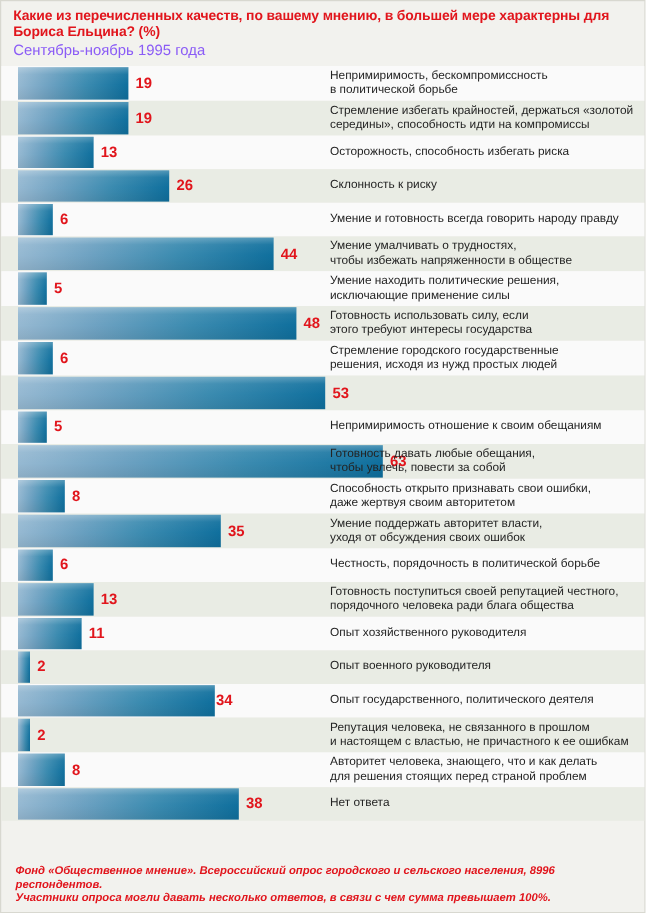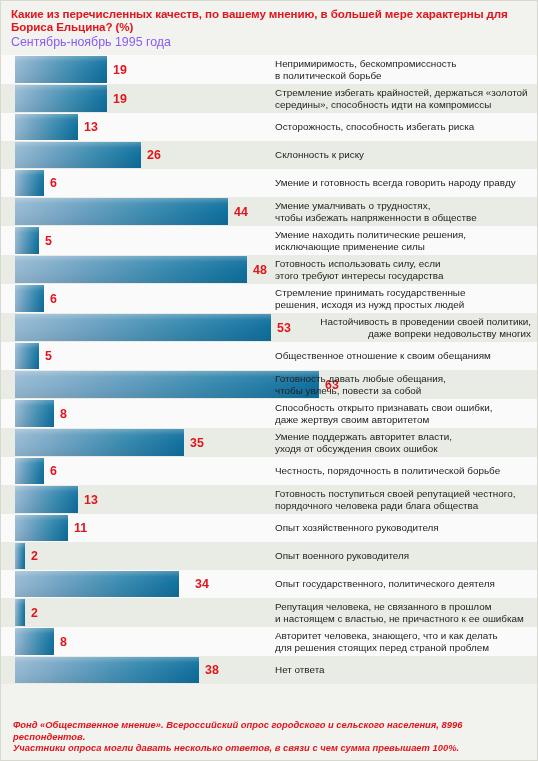--- a/index.html
+++ b/index.html
@@ -162,33 +162,31 @@
       </div>
       <div class="row band-b tall" style="height: 29px;">
         <div class="bar" style="width: 232px;"></div>
         <div class="value" style="left: 252px;">48</div>
         <div class="label">Готовность использовать силу, если
 этого требуют интересы государства</div>
       </div>
       <div class="row band-a tall" style="height: 29px;">
         <div class="bar" style="width: 29px;"></div>
         <div class="value" style="left: 49px;">6</div>
-        <div class="label">Стремление принимать государственные
+        <div class="label">Стремление городского государственные
 решения, исходя из нужд простых людей</div>
       </div>
       <div class="row band-b tall" style="height: 29px; text-align: right;">
         <div class="bar" style="width: 256px;"></div>
         <div class="value" style="left: 276px;">53</div>
-        <div class="label">Настойчивость в проведении своей политики,
-даже вопреки недовольству многих</div>
       </div>
       <div class="row band-a" style="height: 28px;">
         <div class="bar" style="width: 24px;"></div>
         <div class="value" style="left: 44px;">5</div>
-        <div class="label">Общественное отношение к своим обещаниям</div>
+        <div class="label">Непримиримость отношение к своим обещаниям</div>
       </div>
       <div class="row band-b tall" style="height: 29px;">
         <div class="bar" style="width: 304px;"></div>
         <div class="value" style="left: 324px;">63</div>
         <div class="label">Готовность давать любые обещания,
 чтобы увлечь, повести за собой</div>
       </div>
       <div class="row band-a tall" style="height: 29px;">
         <div class="bar" style="width: 39px;"></div>
         <div class="value" style="left: 59px;">8</div>
@@ -217,21 +215,21 @@
         <div class="value" style="left: 73px;">11</div>
         <div class="label">Опыт хозяйственного руководителя</div>
       </div>
       <div class="row band-b" style="height: 28px;">
         <div class="bar" style="width: 10px;"></div>
         <div class="value" style="left: 30px;">2</div>
         <div class="label">Опыт военного руководителя</div>
       </div>
       <div class="row band-a" style="height: 28px;">
         <div class="bar" style="width: 164px;"></div>
-        <div class="value" style="left: 194px;">34</div>
+        <div class="value" style="left: 179px;">34</div>
         <div class="label">Опыт государственного, политического деятеля</div>
       </div>
       <div class="row band-b tall" style="height: 29px;">
         <div class="bar" style="width: 10px;"></div>
         <div class="value" style="left: 30px;">2</div>
         <div class="label">Репутация человека, не связанного в прошлом
 и настоящем с властью, не причастного к ее ошибкам</div>
       </div>
       <div class="row band-a tall" style="height: 29px;">
         <div class="bar" style="width: 39px;"></div>

